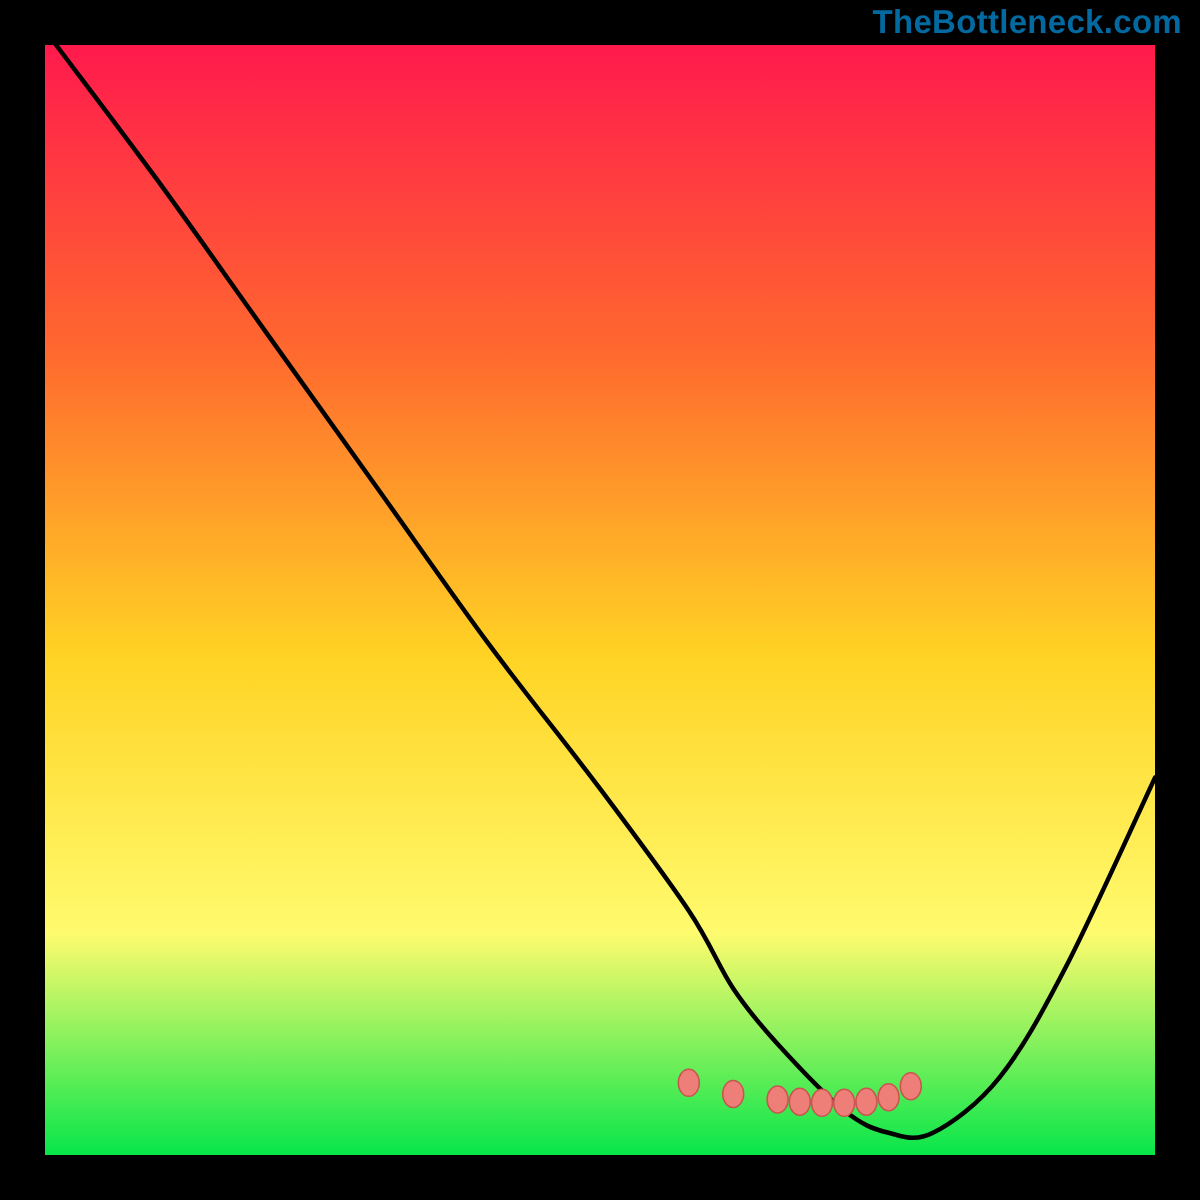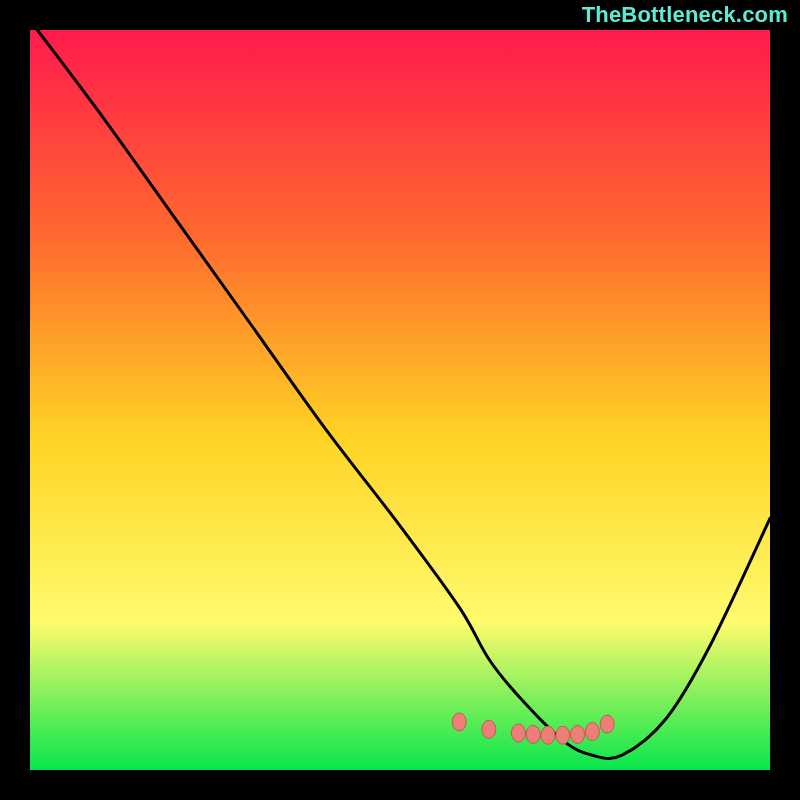--- a/index.html
+++ b/index.html
@@ -14,21 +14,21 @@
   .container {
     position: relative;
     width: 800px;
     height: 800px;
     background: #000;
   }
   .watermark {
     position: absolute;
     top: 2px;
     right: 12px;
-    color: #5eead4;
+    color: #0369a1;
     font-size: 22px;
     font-weight: bold;
     letter-spacing: 0.2px;
     z-index: 5;
   }
   .plot {
     position: absolute;
     left: 30px;
     top: 30px;
     width: 740px;

